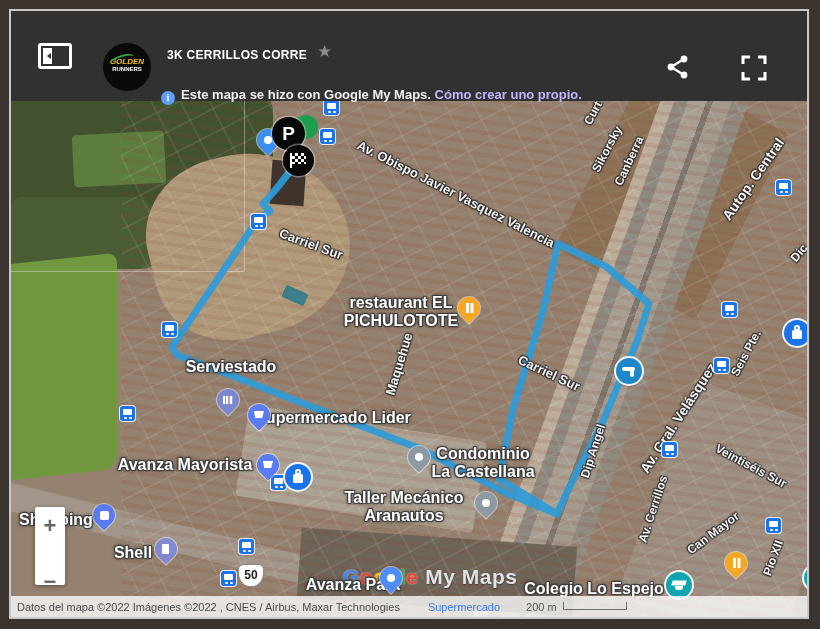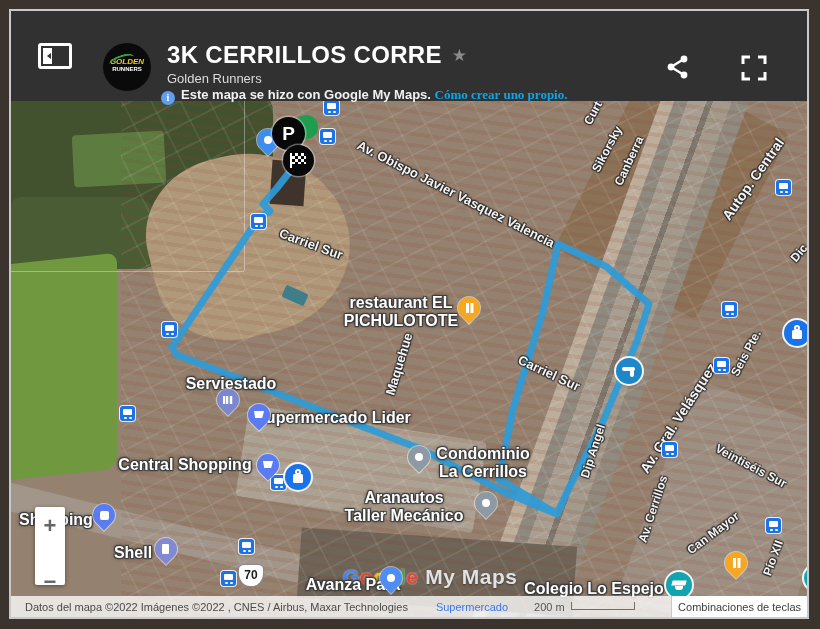--- a/index.html
+++ b/index.html
@@ -18,28 +18,28 @@
   
   .hdr{position:absolute;left:0;top:0;right:0;height:90px;background:#313131;z-index:60;}
   .toggle-btn{position:absolute;left:27px;top:32px;width:34px;height:26px;border:3px solid #fff;border-radius:3px;box-sizing:border-box;cursor:pointer;}
   .toggle-btn::before{content:"";position:absolute;left:2px;top:2px;width:9px;height:16px;background:#fff;}
   .toggle-btn::after{content:"";position:absolute;left:3px;top:7px;border:3px solid transparent;border-right:4px solid #313131;}
   .logo{position:absolute;left:92px;top:32px;width:48px;height:48px;border-radius:50%;background:#0a0a0a;overflow:hidden;text-align:center;}
   .logo .l1{display:block;margin-top:15px;font-size:8px;font-weight:bold;font-style:italic;color:#f4c522;letter-spacing:0;line-height:8px;}
   .logo .l2{display:block;font-size:6px;font-weight:bold;color:#fff;line-height:7px;}
   .logo .swoosh{position:absolute;left:6px;top:12px;width:26px;height:10px;border-top:2px solid #3aa33c;border-radius:50%;transform:rotate(-18deg);}
   .title-block{position:absolute;left:156px;top:30px;}
-  .map-title{font-size:24px;font-weight:bold;color:#fff;letter-spacing:.3px;display:inline-block;}
+  .map-title{font-size:12px;font-weight:bold;color:#fff;letter-spacing:.3px;display:inline-block;}
   .star-icon{display:inline-block;color:#8a8a8a;font-size:17px;margin-left:10px;vertical-align:2px;}
   .star-icon::before{content:"★";}
   .map-subtitle{font-size:13px;color:#dcdcdc;margin-top:2px;}
   .banner{position:absolute;left:150px;top:76px;font-size:13px;font-weight:bold;color:#f1f1f1;white-space:nowrap;}
   .info-icon{display:inline-block;width:14px;height:14px;border-radius:50%;background:#5f9ef0;color:#fff;font-size:10px;line-height:14px;text-align:center;font-weight:bold;vertical-align:-2px;margin-right:6px;}
   .info-icon::before{content:"i";font-family:"Liberation Serif",serif;}
-  .banner-link{color:#0ea5e9;font-weight:bold;cursor:pointer;text-decoration:none;font-family:Liberation Serif, serif;}
+  .banner-link{color:#c4b5fd;font-weight:bold;cursor:pointer;text-decoration:none;}
   .share-btn{position:absolute;right:118px;top:44px;width:22px;height:24px;cursor:pointer;}
   .fs-btn{position:absolute;right:40px;top:44px;width:26px;height:26px;cursor:pointer;}
   
   .map{position:absolute;left:0;top:90px;right:0;bottom:0;background:#94816f;overflow:hidden;}
   .t{position:absolute;}
   .trees{left:-10px;top:-8px;width:272px;height:150px;background:#42522f;border-radius:0 18px 40px 8px;}
   .trees2{left:0;top:96px;width:150px;height:72px;background:#4a5c33;border-radius:10px 30px 20px 0;}
   .courts{left:62px;top:32px;width:92px;height:52px;background:#5d7c40;border-radius:4px;transform:rotate(-3deg);}
   .field{left:-12px;top:158px;width:118px;height:216px;background:#70993f;border-radius:0 10px 14px 0;transform:skewY(-6deg);}
   .dirt1{left:138px;top:52px;width:200px;height:182px;background:#b0997a;border-radius:42% 55% 48% 40%;transform:rotate(-14deg);}
@@ -106,42 +106,41 @@
   
   .wm{position:absolute;left:332px;top:464px;z-index:18;font-size:21px;font-weight:bold;letter-spacing:.5px;white-space:nowrap;}
   .wm .gl{text-shadow:0 0 2px rgba(255,255,255,.75);}
   .wm .rest{color:#e0e2e6;margin-left:7px;text-shadow:0 1px 2px rgba(0,0,0,.45);}
   
   .zoomctl{position:absolute;left:24px;top:406px;width:30px;height:78px;background:#fff;border-radius:2px;box-shadow:0 1px 4px rgba(0,0,0,.4);z-index:40;}
   .zbtn{display:block;width:30px;height:38px;color:#666;font-size:22px;font-weight:bold;text-align:center;line-height:38px;cursor:pointer;}
   .zdiv{height:1px;background:#e6e6e6;margin:0 5px;}
   
   .ftr{position:absolute;left:0;right:0;bottom:0;height:21px;background:rgba(255,255,255,.78);z-index:50;display:flex;align-items:center;font-size:11px;color:#4a4a4a;white-space:nowrap;}
-  .ftr .attr{margin-left:14px;}
+  .ftr .attr{margin-left:6px;}
   .ftr .terms{color:#3b78e7;margin-left:28px;cursor:pointer;}
   .scalebox{display:flex;align-items:flex-end;margin-left:26px;}
   .scale-label{margin-right:6px;color:#555;}
   .scale-bar{width:62px;height:7px;border:1px solid #6f6f6f;border-top:none;margin-bottom:3px;}
   .kbd{margin-left:auto;height:21px;background:#fff;border-left:1px solid #c9c9c9;display:flex;align-items:center;padding:0 6px;color:#3c3c3c;cursor:pointer;}
 </style>
 </head>
 <body>
 
 <div class="embed">
 
   <div class="hdr">
     <div class="toggle-btn"></div>
     <div class="logo">
       <span class="swoosh"></span>
       <span class="l1">GOLDEN</span>
       <span class="l2">RUNNERS</span>
     </div>
     <div class="title-block">
       <span class="map-title">3K CERRILLOS CORRE</span><span class="star-icon"></span>
-      <div class="map-subtitle">Golden Runners</div>
     </div>
     <div class="banner">
       <span class="info-icon"></span><span>Este mapa se hizo con Google My Maps.</span>
       <a class="banner-link">Cómo crear uno propio.</a>
     </div>
     <div class="share-btn">
       <svg width="22" height="24" viewBox="0 0 22 24">
         <circle cx="17" cy="4" r="3.4" fill="#fff"></circle>
           <circle cx="4" cy="12" r="3.4" fill="#fff"></circle>
           <circle cx="17" cy="20" r="3.4" fill="#fff"></circle>
@@ -193,36 +192,36 @@
         <div class="st-label" style="left: 788px; top: 152px; font-size: 12px; transform: translate(-50%, -50%) rotate(-50deg);">Dic</div>
         <div class="st-label" style="left: 735px; top: 252px; font-size: 12px; transform: translate(-50%, -50%) rotate(-62deg);">Seis Pte.</div>
         <div class="st-label" style="left: 740px; top: 365px; font-size: 12px; transform: translate(-50%, -50%) rotate(28deg);">Veintiséis Sur</div>
         <div class="st-label" style="left: 702px; top: 432px; font-size: 12px; transform: translate(-50%, -50%) rotate(-37deg);">Can Mayor</div>
         <div class="st-label" style="left: 762px; top: 457px; font-size: 12px; transform: translate(-50%, -50%) rotate(-70deg);">Pío XII</div>
         <div class="st-label" style="left: 642px; top: 408px; font-size: 12px; transform: translate(-50%, -50%) rotate(-72deg);">Av. Cerrillos</div>
         <div class="st-label" style="left: 667px; top: 317px; font-size: 14px; transform: translate(-50%, -50%) rotate(-57deg);">Av. Gral. Velásquez</div>
         <div class="st-label" style="left: 582px; top: 350px; font-size: 12px; transform: translate(-50%, -50%) rotate(-72deg);">Dip Angel</div>
       </div>
     <div id="place-labels">
-        <div class="pl-label" style="left: 220px; top: 283px;">
+        <div class="pl-label" style="left: 220px; top: 266px;">
           <div>Serviestado</div>
         </div>
         <div class="pl-label" style="left: 322px; top: 317px;">
           <div>Supermercado Lider</div>
         </div>
         <div class="pl-label" style="left: 174px; top: 364px;">
-          <div>Central Shopping</div>
+          <div>Avanza Mayorista</div>
         </div>
         <div class="pl-label" style="left: 472px; top: 362px;">
           <div>Condominio</div>
-          <div>La Cerrillos</div>
+          <div>La Castellana</div>
         </div>
         <div class="pl-label" style="left: 393px; top: 406px;">
+          <div>Taller Mecánico</div>
           <div>Aranautos</div>
-          <div>Taller Mecánico</div>
         </div>
         <div class="pl-label" style="left: 390px; top: 211px;">
           <div>restaurant EL</div>
           <div>PICHULOTOTE</div>
         </div>
         <div class="pl-label" style="left: 342px; top: 484px;">
           <div>Avanza Park</div>
         </div>
         <div class="pl-label" style="left: 583px; top: 488px;">
           <div>Colegio Lo Espejo</div>
@@ -258,21 +257,21 @@
         <div class="mi pin g-bag" style="--pc: #5b7bf2; left: 82px; top: 403px;"></div>
         <div class="mi pin g-building" style="--pc: #7b87cf; left: 206px; top: 288px;"></div>
         <div class="mi pin g-fuel" style="--pc: #8289d2; left: 144px; top: 437px;"></div>
         <div class="mi pin g-fork" style="--pc: #f5a623; left: 447px; top: 196px;"></div>
         <div class="mi pin g-fork" style="--pc: #f5a623; left: 714px; top: 451px;"></div>
         <div class="mi pin g-dot" style="--pc: #8d9aa5; left: 397px; top: 345px;"></div>
         <div class="mi pin g-dot" style="--pc: #8d9aa5; left: 464px; top: 391px;"></div>
         <div class="mi pin g-dot" style="--pc: #4f8df5; left: 369px; top: 466px;"></div>
       </div>
 
-    <div class="shield" id="shield70" style="left: 228px; top: 464px;">70</div>
+    <div class="shield" id="shield70" style="left: 228px; top: 464px;">50</div>
 
     <div class="mk mk-green"></div>
     <div class="mk mk-startpin pin" style="--pc:#3b8df0">
         <span style="position:absolute;left:7px;top:7px;width:8px;height:8px;border-radius:50%;background:#fff;"></span>
       </div>
     <div class="mk mk-p">P</div>
     <div class="mk mk-fin"></div>
 
     <div class="wm">
       <span id="wm-google"><span class="gl" style="color: rgb(66, 133, 244);">G</span><span class="gl" style="color: rgb(234, 67, 53);">o</span><span class="gl" style="color: rgb(251, 188, 5);">o</span><span class="gl" style="color: rgb(66, 133, 244);">g</span><span class="gl" style="color: rgb(52, 168, 83);">l</span><span class="gl" style="color: rgb(234, 67, 53);">e</span></span><span class="rest">My Maps</span>
@@ -284,16 +283,15 @@
       <span class="zbtn">−</span>
     </div>
 
     <div class="ftr">
       <span class="attr">Datos del mapa ©2022 Imágenes ©2022 , CNES / Airbus, Maxar Technologies</span>
       <span class="terms">Supermercado</span>
       <span class="scalebox">
         <span class="scale-label">200 m</span>
         <span class="scale-bar"></span>
       </span>
-      <span class="kbd">Combinaciones de teclas</span>
     </div>
   </div>
 </div>
 
 </body></html>

